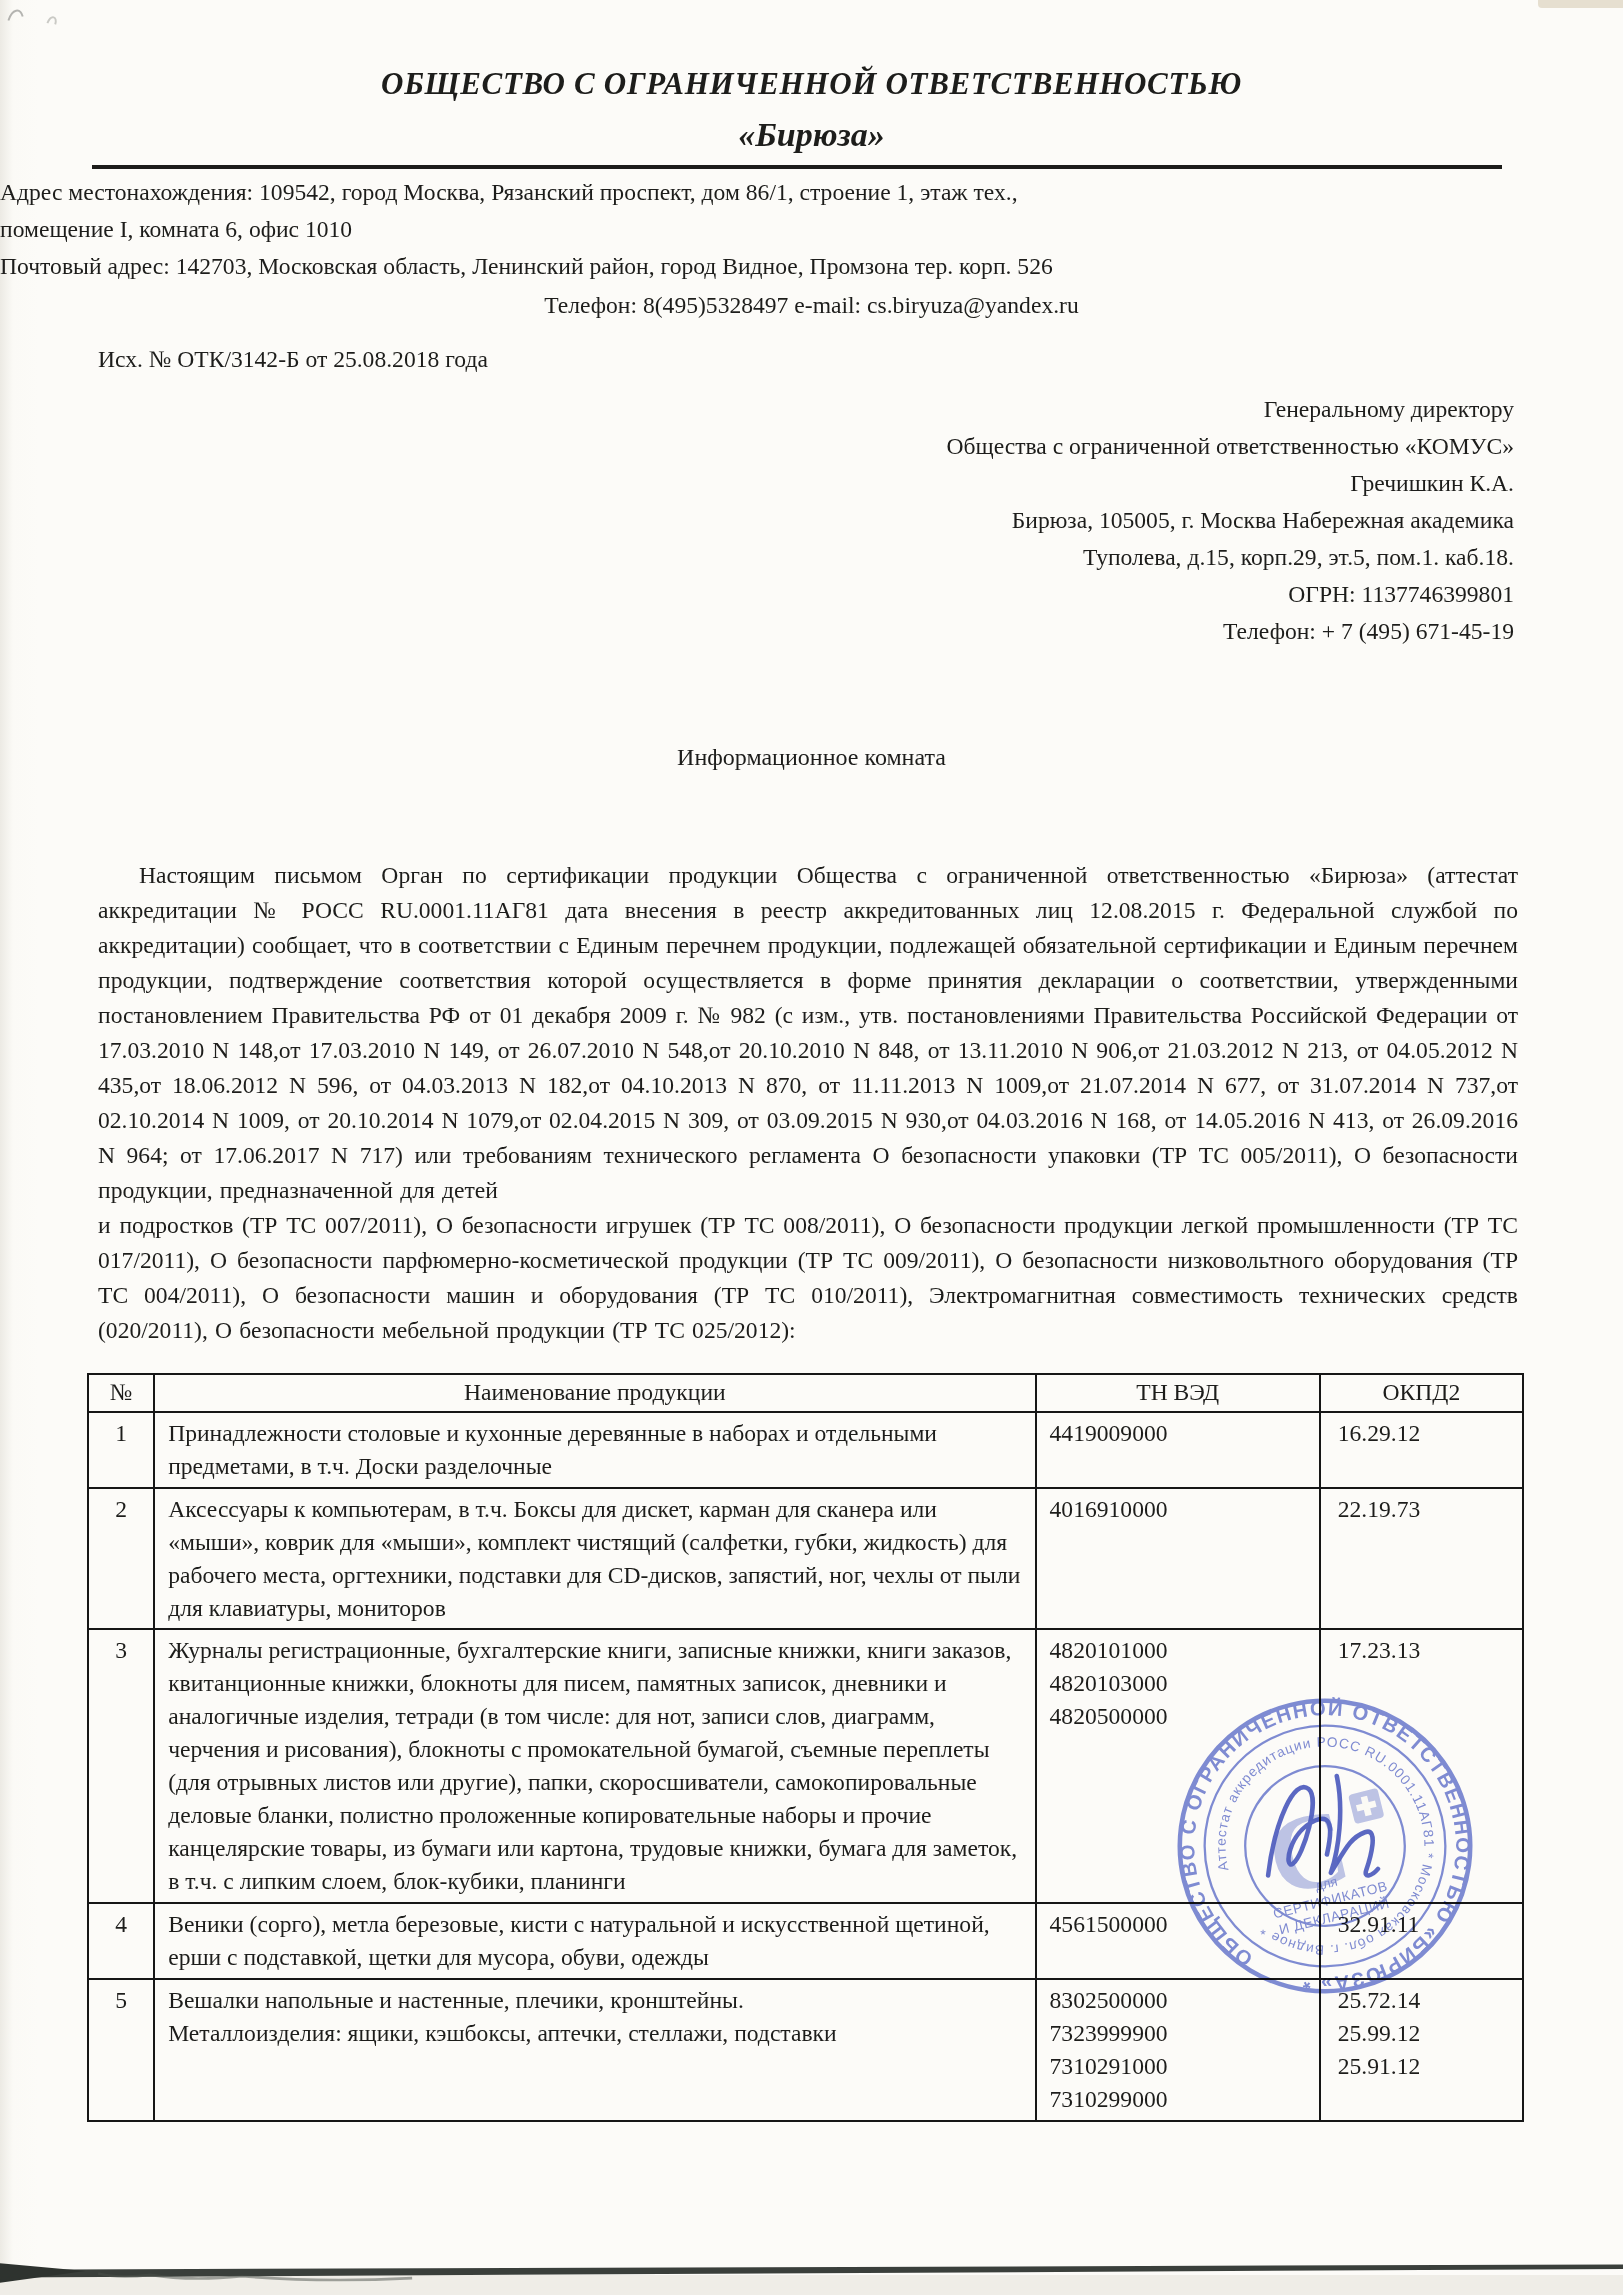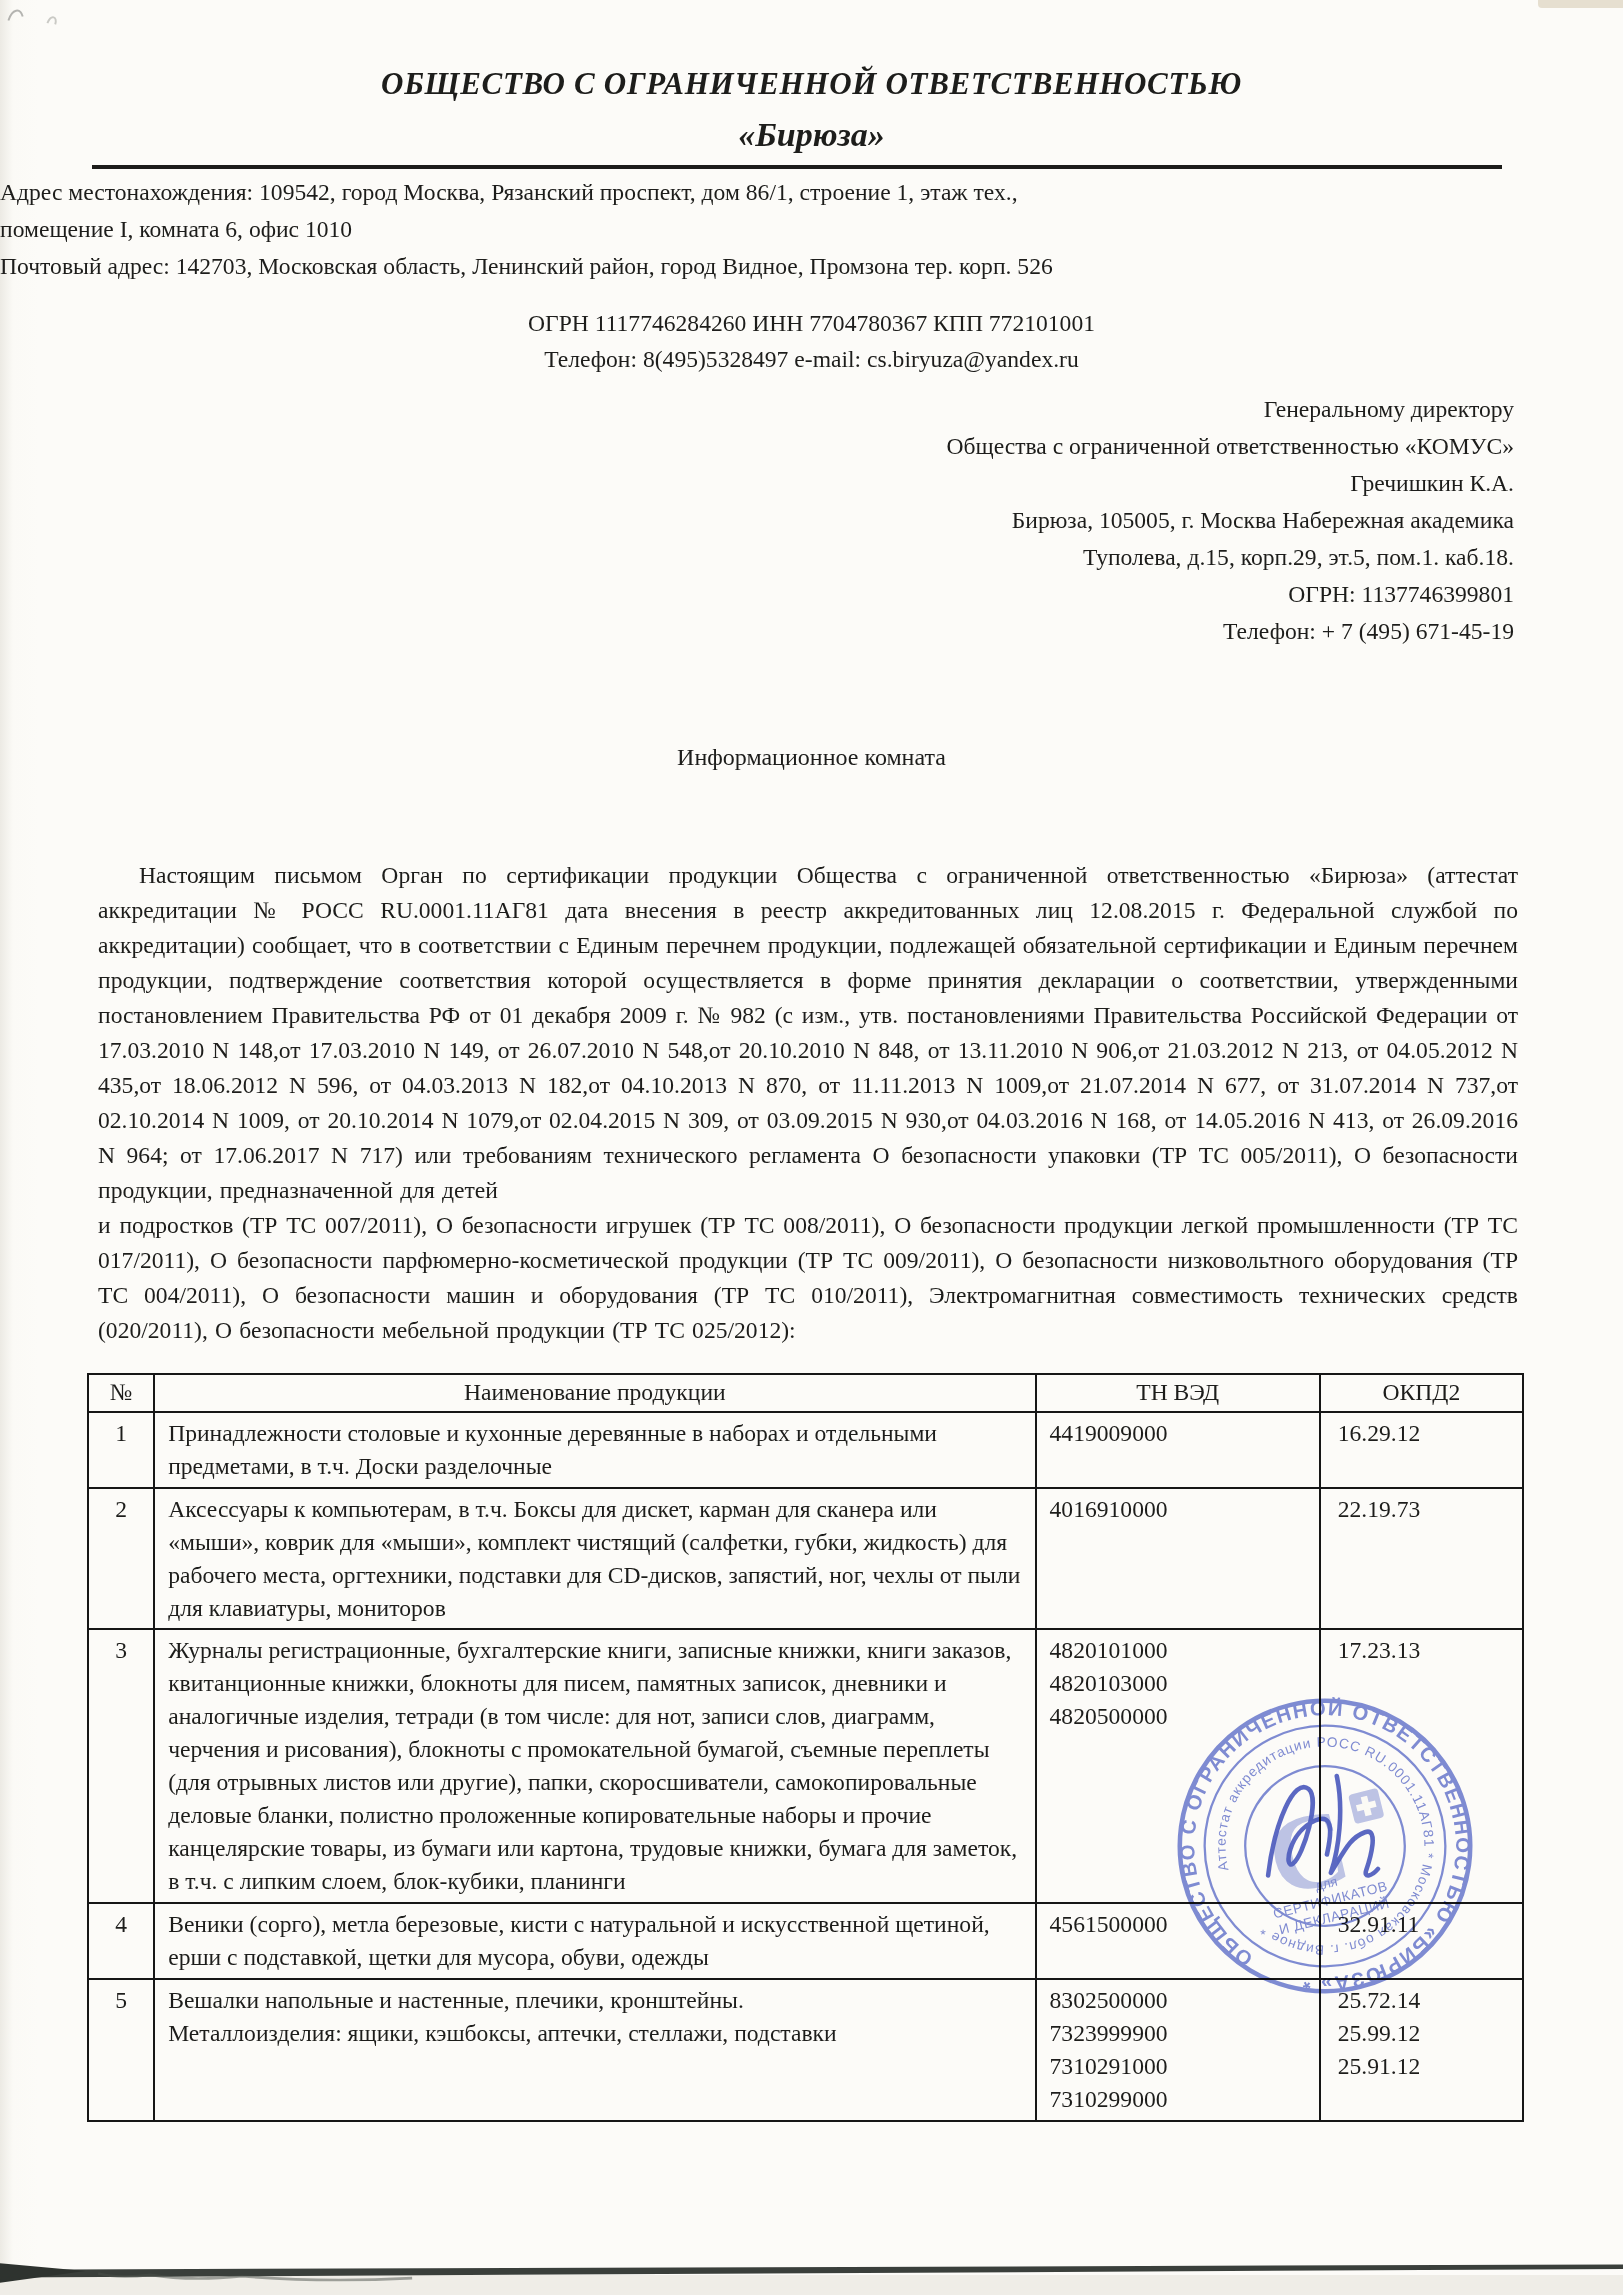--- a/index.html
+++ b/index.html
@@ -91,23 +91,23 @@
   <div class="top-right-smudge"></div>
 
   <div class="company-line1">ОБЩЕСТВО С ОГРАНИЧЕННОЙ ОТВЕТСТВЕННОСТЬЮ</div>
   <div class="company-line2">«Бирюза»</div>
   <div class="head-rule"></div>
 
   <div class="addr-line">Адрес местонахождения: 109542, город Москва, Рязанский проспект, дом 86/1, строение 1, этаж тех.,</div>
   <div class="addr-line">помещение I, комната 6, офис 1010</div>
   <div class="addr-line">Почтовый адрес: 142703, Московская область, Ленинский район, город Видное, Промзона тер. корп. 526</div>
 
-  <div class="reg-line">ОГРН 1117746284260 ИНН 7704780367 КПП 772101001</div>
   <div class="phone-line">Телефон: 8(495)5328497 e-mail: cs.biryuza@yandex.ru</div>
 
+  <div class="outgoing">Исх. № ОТК/3142-Б от 25.08.2018 года</div>
 
   <div class="recipient">
     <div>Генеральному директору</div>
     <div>Общества с ограниченной ответственностью «КОМУС»</div>
     <div>Гречишкин К.А.</div>
     <div>Бирюза, 105005, г. Москва Набережная академика</div>
     <div>Туполева, д.15, корп.29, эт.5, пом.1. каб.18.</div>
     <div>ОГРН: 1137746399801</div>
     <div>Телефон: + 7 (495) 671-45-19</div>
   </div>

